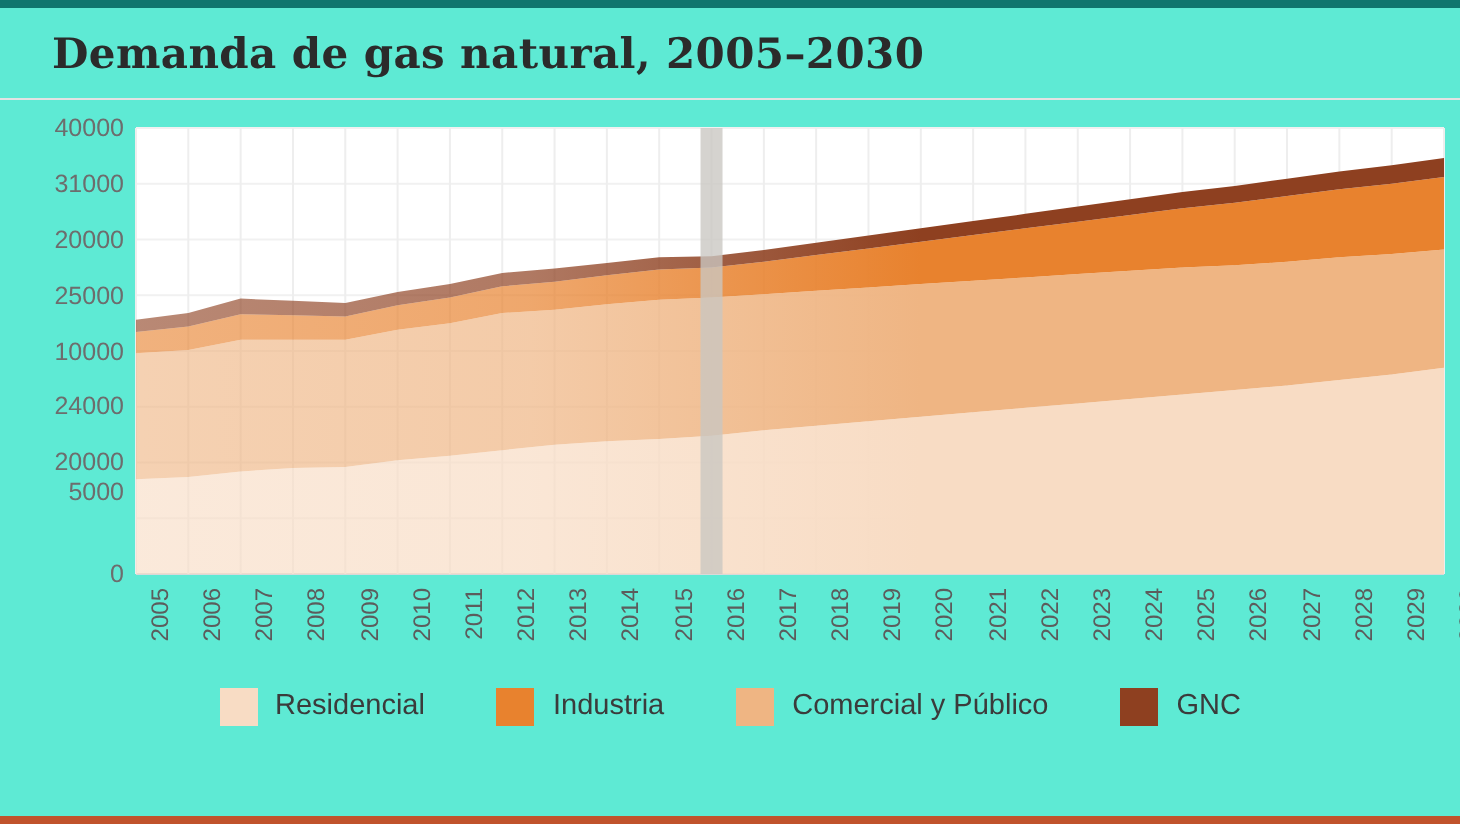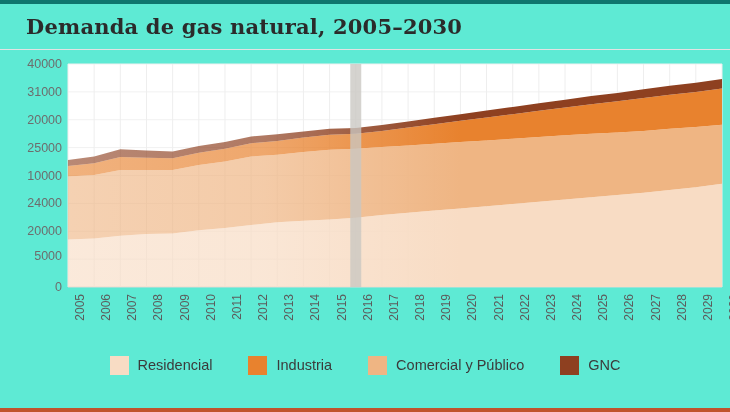--- a/index.html
+++ b/index.html
@@ -69,21 +69,21 @@
     font-size:12px;
     color:#5c5c5c;
     transform-origin:left top;
     transform:rotate(-90deg) translateX(-100%);
     white-space:nowrap;
   }
 
   
   #legend{
     position:absolute;
-    left:0;right:0;top:348px;
+    left:0;right:0;top:336px;
     height:26px;
     display:flex;
     justify-content:center;
     align-items:center;
     gap:36px;
   }
   .leg-item{display:flex;align-items:center;gap:9px;}
   .leg-sw{width:19px;height:19px;display:block;}
   .leg-txt{font-size:14.5px;color:#3b3b3b;white-space:nowrap;}
 
@@ -99,21 +99,21 @@
 </head>
 <body>
 
 <div id="card">
 
   <div id="title">Demanda de gas natural, 2005–2030</div>
   <div id="title-rule"></div>
 
   <div id="yaxis">
       <div class="ylab" style="top: 235px;">0</div>
-      <div class="ylab" style="top: 204px;">5000</div>
+      <div class="ylab" style="top: 194px;">5000</div>
       <div class="ylab" style="top: 179.25px;">20000</div>
       <div class="ylab" style="top: 151.375px;">24000</div>
       <div class="ylab" style="top: 123.5px;">10000</div>
       <div class="ylab" style="top: 95.625px;">25000</div>
       <div class="ylab" style="top: 67.75px;">20000</div>
       <div class="ylab" style="top: 39.875px;">31000</div>
       <div class="ylab" style="top: 12px;">40000</div>
     </div>
 
   <div id="plot-wrap">

